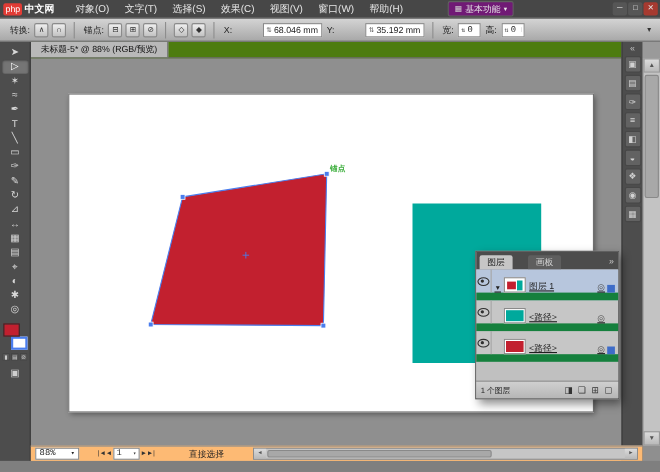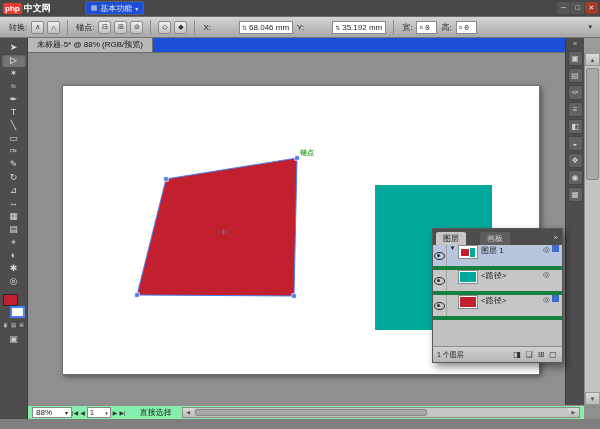--- a/index.html
+++ b/index.html
@@ -2,26 +2,26 @@
 <html><head>
 <meta charset="utf-8">
 <style>
   html,body{margin:0;padding:0;background:#666;}
   .app{position:relative;width:600px;height:429px;overflow:hidden;background:#8f8f8f;
        font-family:"Liberation Sans","DejaVu Sans",sans-serif;cursor:default;}
   
   .menubar{position:absolute;left:0;top:0;width:600px;height:16px;background:#474747;
            display:flex;align-items:center;color:#e6e6e6;font-size:9px;z-index:10;}
   .logo{display:flex;align-items:center;gap:2px;padding-left:3px;}
-  .logo-badge{background:#e23c35;color:#fff;font-weight:bold;font-size:8px;border-radius:2px;
+  .logo-badge{background:#e23c35;color:#fff;font-weight:normal;font-size:8px;border-radius:2px;
               padding:0 2px;line-height:11px;}
   .logo-text{font-weight:bold;font-size:9px;color:#fff;}
   .menus{display:flex;margin-left:12px;}
   .menu-item{padding:0 7px;line-height:16px;}
-  .workspace{display:flex;align-items:center;gap:3px;margin-left:34px;background:#1d4ed8;
+  .workspace{display:flex;align-items:center;gap:3px;margin-left:34px;background:#701a75;
              border:1px solid #606060;border-radius:2px;padding:0 5px;height:12px;font-size:8px;}
   .ws-icon{font-size:7px;color:#cfcfcf;}
   .caret{font-size:6px;}
   .win-controls{margin-left:auto;display:flex;align-items:center;gap:1px;padding-right:2px;}
   .wc{width:13px;text-align:center;font-size:7px;line-height:12px;background:#565656;border-radius:2px;}
   .wc.close{background:#a63a30;}
   
   .controlbar{position:absolute;left:0;top:16px;width:600px;height:22px;box-sizing:border-box;
               background:linear-gradient(#d4d4d4,#a8a8a8);border-top:1px solid #6a6a6a;
               border-bottom:1px solid #757575;display:flex;align-items:center;font-size:8px;
@@ -31,21 +31,21 @@
           border-radius:2px;display:flex;align-items:center;justify-content:center;font-size:7px;color:#333;box-sizing:border-box;}
   .cb-sep{width:1px;height:15px;background:#8d8d8d;margin:0 4px;}
   .cb-field{display:flex;align-items:center;background:#fff;border:1px solid #898989;height:13px;
             padding:0 2px;gap:2px;box-sizing:border-box;}
   .cb-field .spin{font-size:6px;color:#555;}
   .cb-val{font-size:8px;white-space:nowrap;overflow:hidden;}
   .f-xy{width:54px;margin-left:24px;}
   .f-wh{width:21px;font-family:Liberation Mono, monospace;}
   .cb-menu{margin-left:auto;margin-right:8px;color:#333;font-size:7px;}
   
-  .tabbar{position:absolute;left:28px;top:38px;width:537px;height:15px;background:#1d4ed8;
+  .tabbar{position:absolute;left:28px;top:38px;width:537px;height:15px;background:#4d7c0f;
           border-bottom:1px solid #6d6d6d;box-sizing:border-box;display:flex;z-index:3;text-align:right;}
   .doc-tab{background:#b9b9b9;border-right:1px solid #707070;padding:0 9px;font-size:8px;
            line-height:14px;color:#141414;white-space:nowrap;}
   
   .toolbar{position:absolute;left:0;top:38px;width:28px;height:381px;background:#4d4d4d;
            border-right:1px solid #3b3b3b;box-sizing:border-box;display:flex;flex-direction:column;
            align-items:center;padding-top:3px;z-index:4;}
   .tool{width:24px;height:13px;flex:none;display:flex;align-items:center;justify-content:center;
         color:#d8d8d8;font-size:9px;line-height:13px;}
   .tool.active{background:#757575;border-radius:2px;box-shadow:inset 0 1px 2px rgba(0,0,0,.5);color:#fff;}
@@ -65,22 +65,22 @@
   .smart-label{position:absolute;left:272px;top:95px;font-size:7px;font-weight:bold;color:#3cae3c;}
   
   .layers{position:absolute;left:432px;top:228px;width:131px;height:135px;background:#c6c6c6;
           border:1px solid #585858;box-shadow:3px 4px 8px rgba(0,0,0,.45);box-sizing:border-box;
           z-index:6;display:flex;flex-direction:column;}
   .lp-header{height:16px;background:#4c4c4c;display:flex;align-items:flex-end;flex:none;}
   .lp-tab{height:13px;line-height:13px;font-size:8px;padding:0 7px;border-radius:2px 2px 0 0;white-space:nowrap;}
   .lp-tab.active{background:#c6c6c6;color:#141414;margin-left:3px;}
   .lp-tab.inactive{background:#5e5e5e;color:#d6d6d6;margin-left:14px;}
   .lp-collapse{margin-left:auto;color:#c9c9c9;font-size:8px;padding:0 4px;align-self:center;}
-  .lp-row{height:21px;border-bottom:4px solid #15803d;display:flex;align-items:flex-start;font-size:8px;
-          color:#1e1e1e;flex:none;}
+  .lp-row{height:21px;border-bottom:7px solid #15803d;display:flex;align-items:flex-end;font-size:8px;
+          color:#1e1e1e;flex:none;text-decoration:underline;}
   .lp-row.sel-row{background:#b7c6dd;}
   .eye-cell{width:14px;height:100%;border-right:1px solid #a5a5a5;display:flex;align-items:center;
             justify-content:center;flex:none;box-sizing:border-box;}
   .eye{width:9px;height:6px;border:1px solid #2f2f2f;border-radius:50%;position:relative;}
   .eye:after{content:"";position:absolute;left:2px;top:1px;width:3px;height:3px;background:#2f2f2f;border-radius:50%;}
   .exp-cell{width:11px;text-align:center;font-size:6px;color:#222;flex:none;}
   .indent{width:11px;flex:none;}
   .thumb{width:20px;height:14px;background:#fff;border:1px solid #8a8a8a;margin-right:3px;flex:none;
          position:relative;box-sizing:border-box;}
   .thumb i{display:block;position:absolute;}
@@ -107,23 +107,23 @@
   
   .scroll-corner{position:absolute;left:584px;top:38px;width:16px;height:15px;background:#9a9a9a;z-index:3;}
   .vscroll{position:absolute;left:584px;top:53px;width:16px;height:352px;background:#c3c3c3;
            border-left:1px solid #8d8d8d;box-sizing:border-box;z-index:3;}
   .vs-btn{position:absolute;left:0;width:100%;height:13px;text-align:center;font-size:6px;color:#555;
           line-height:13px;background:linear-gradient(#dcdcdc,#b9b9b9);border:1px solid #999;box-sizing:border-box;}
   .vs-up{top:0}.vs-down{bottom:0}
   .vs-thumb{position:absolute;left:1px;right:1px;top:15px;height:110px;background:#a8a8a8;
             border:1px solid #898989;border-radius:2px;}
   
-  .statusbar{position:absolute;left:28px;top:405px;width:556px;height:14px;background:#86efac;
+  .statusbar{position:absolute;left:28px;top:405px;width:556px;height:14px;background:#fdba74;
              border-top:1px solid #8c8c8c;box-sizing:border-box;display:flex;align-items:center;
-             font-size:8px;color:#222;gap:0;padding:0 4px;z-index:4;}
+             font-size:8px;color:#222;gap:16px;padding:0 4px;z-index:4;font-family:Liberation Mono, monospace;}
   .sb-zoom{background:#fff;border:1px solid #8a8a8a;height:11px;display:flex;align-items:center;
            width:40px;padding:0 3px;box-sizing:border-box;}
   .sb-zoom .caret{margin-left:auto;}
   .sb-nav{display:flex;align-items:center;gap:2px;font-size:6px;color:#333;}
   .sb-page{background:#fff;border:1px solid #8a8a8a;height:11px;width:24px;display:flex;align-items:center;
            padding:0 2px;font-size:8px;box-sizing:border-box;}
   .sb-page .caret{margin-left:auto;font-size:5px;}
   .sb-tool{margin-left:14px;white-space:nowrap;}
   .hscroll{flex:1;height:11px;background:#c6c6c6;border:1px solid #8d8d8d;position:relative;
            margin-left:10px;box-sizing:border-box;}
@@ -137,20 +137,29 @@
 </head>
 <body>
 
 <div class="app">
 
   <div class="menubar">
     <div class="logo">
       <span class="logo-badge">php</span>
       <span class="logo-text">中文网</span>
     </div>
+    <div class="menus">
+      <span class="menu-item">对象(O)</span>
+      <span class="menu-item">文字(T)</span>
+      <span class="menu-item">选择(S)</span>
+      <span class="menu-item">效果(C)</span>
+      <span class="menu-item">视图(V)</span>
+      <span class="menu-item">窗口(W)</span>
+      <span class="menu-item">帮助(H)</span>
+    </div>
     <div class="workspace">
       <span class="ws-icon">▦</span>
       <span>基本功能</span>
       <span class="caret">▾</span>
     </div>
     <div class="win-controls">
       <span class="wc">─</span>
       <span class="wc">□</span>
       <span class="wc close">✕</span>
     </div>

